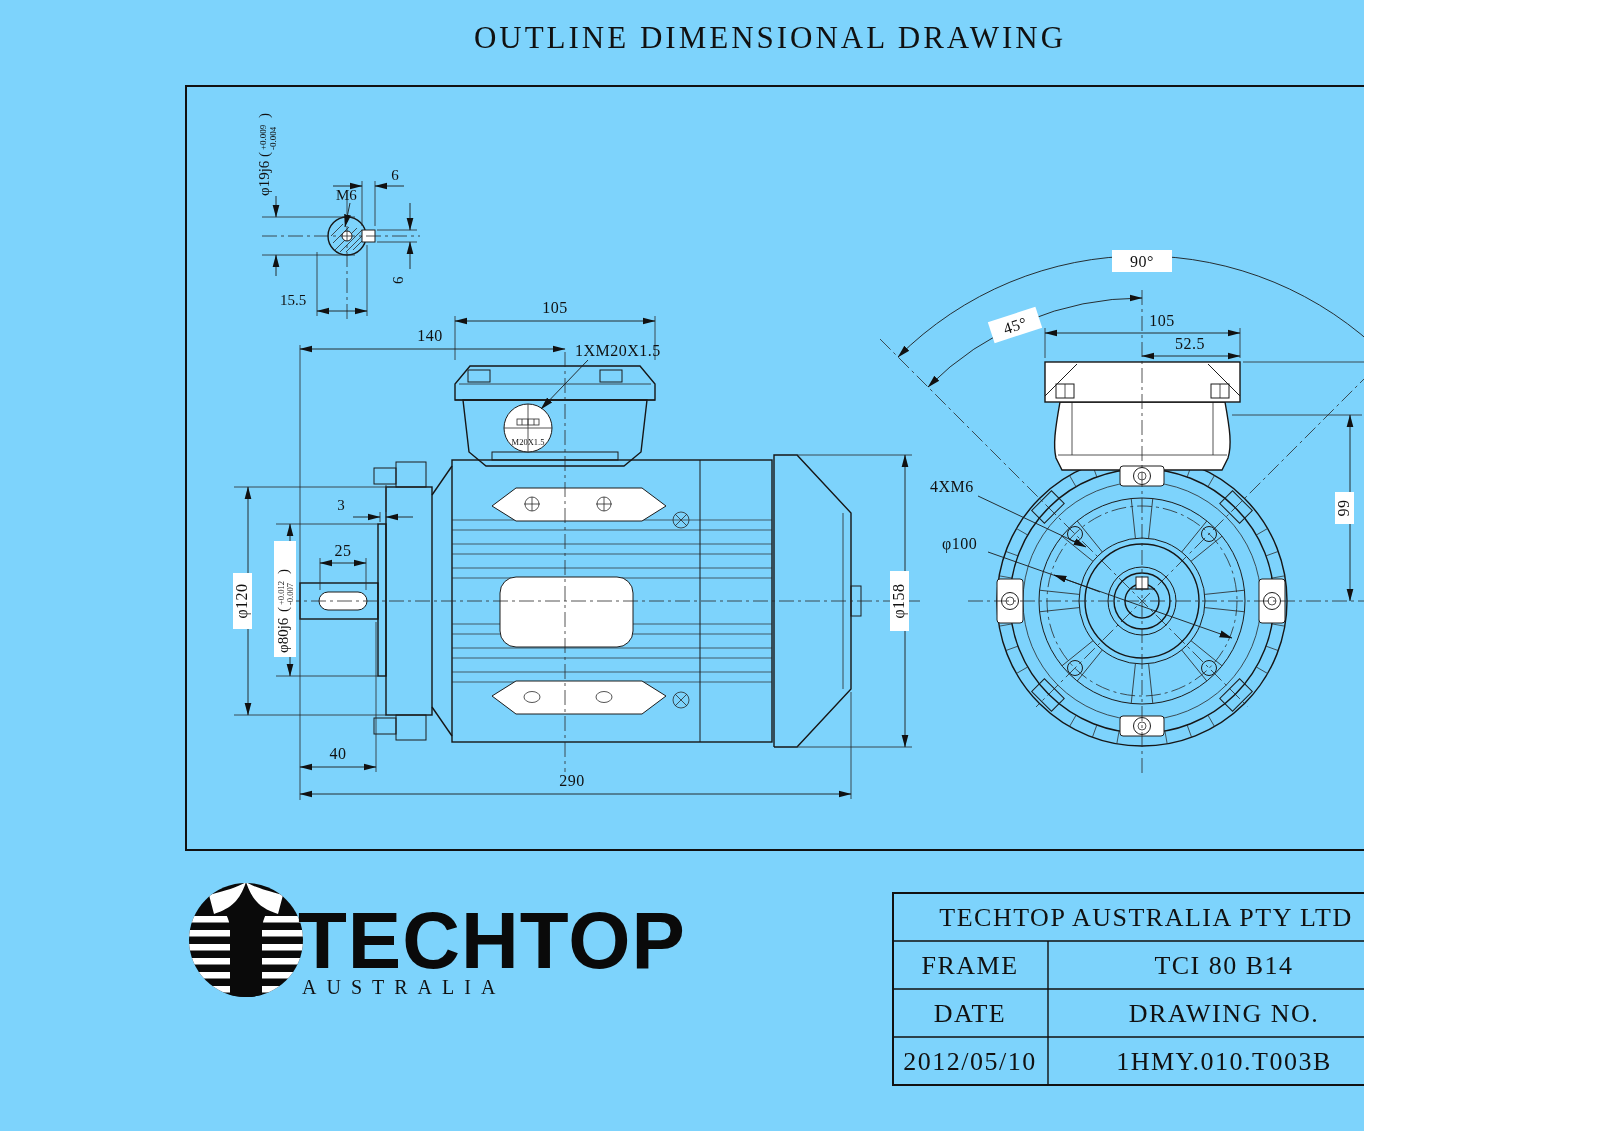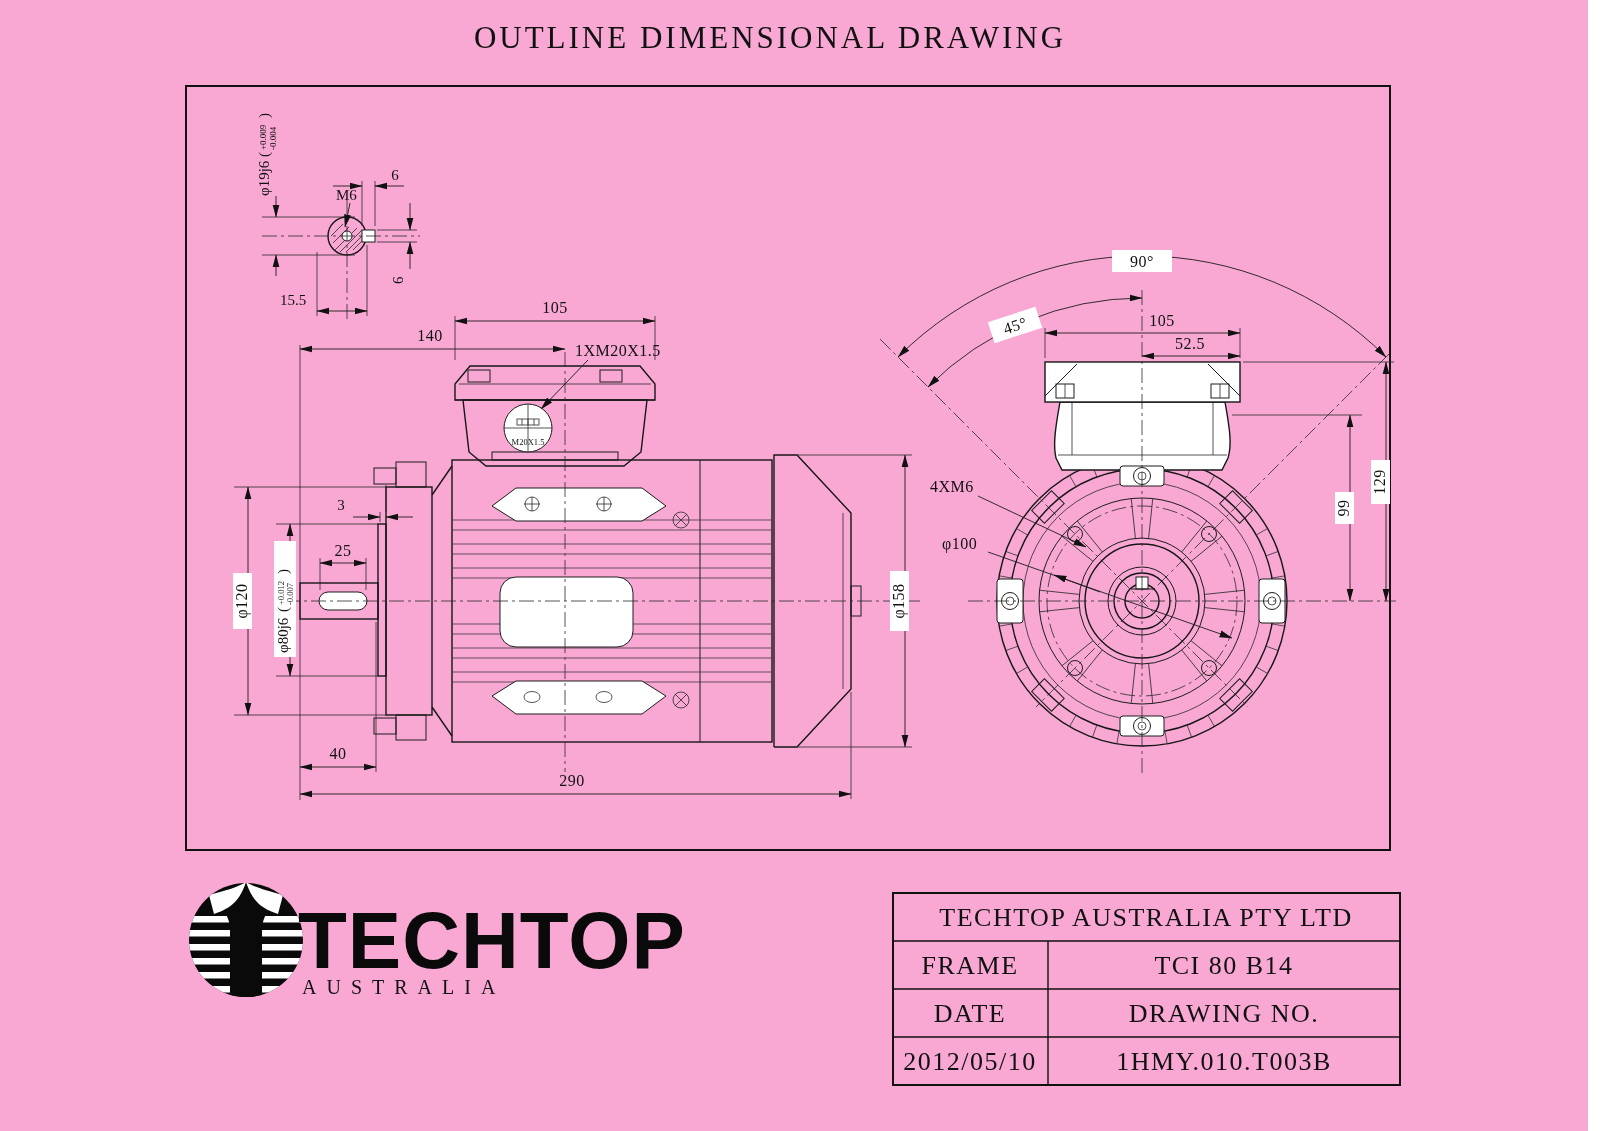--- a/index.html
+++ b/index.html
@@ -1,16 +1,16 @@
 <!DOCTYPE html>
 <html><head>
 <meta charset="utf-8">
 <style>
   html,body{margin:0;padding:0;background:#fff;}
-  #page{position:relative;width:1588px;height:1131px;background:#f9a8d4;overflow:hidden;}
+  #page{position:relative;width:1364px;height:1131px;background:#7dd3fc;overflow:hidden;}
   svg{display:block}
   .obj{stroke:#161616;stroke-width:1.4;fill:none;stroke-linejoin:miter}
   .obj2{stroke:#1c1c1c;stroke-width:1;fill:none}
   .thin{stroke:#2a2a2a;stroke-width:0.8;fill:none}
   .fin{stroke:#2a2a2a;stroke-width:0.7;fill:none}
   .cl{stroke:#2a2a2a;stroke-width:0.8;fill:none;stroke-dasharray:15 4 3 4}
   .dimln{stroke:#1c1c1c;stroke-width:0.9;fill:none}
   .white{fill:#ffffff}
   .bg{fill:#ffffff;stroke:none}
   .t{font-family:"Liberation Serif",serif;fill:#111}

